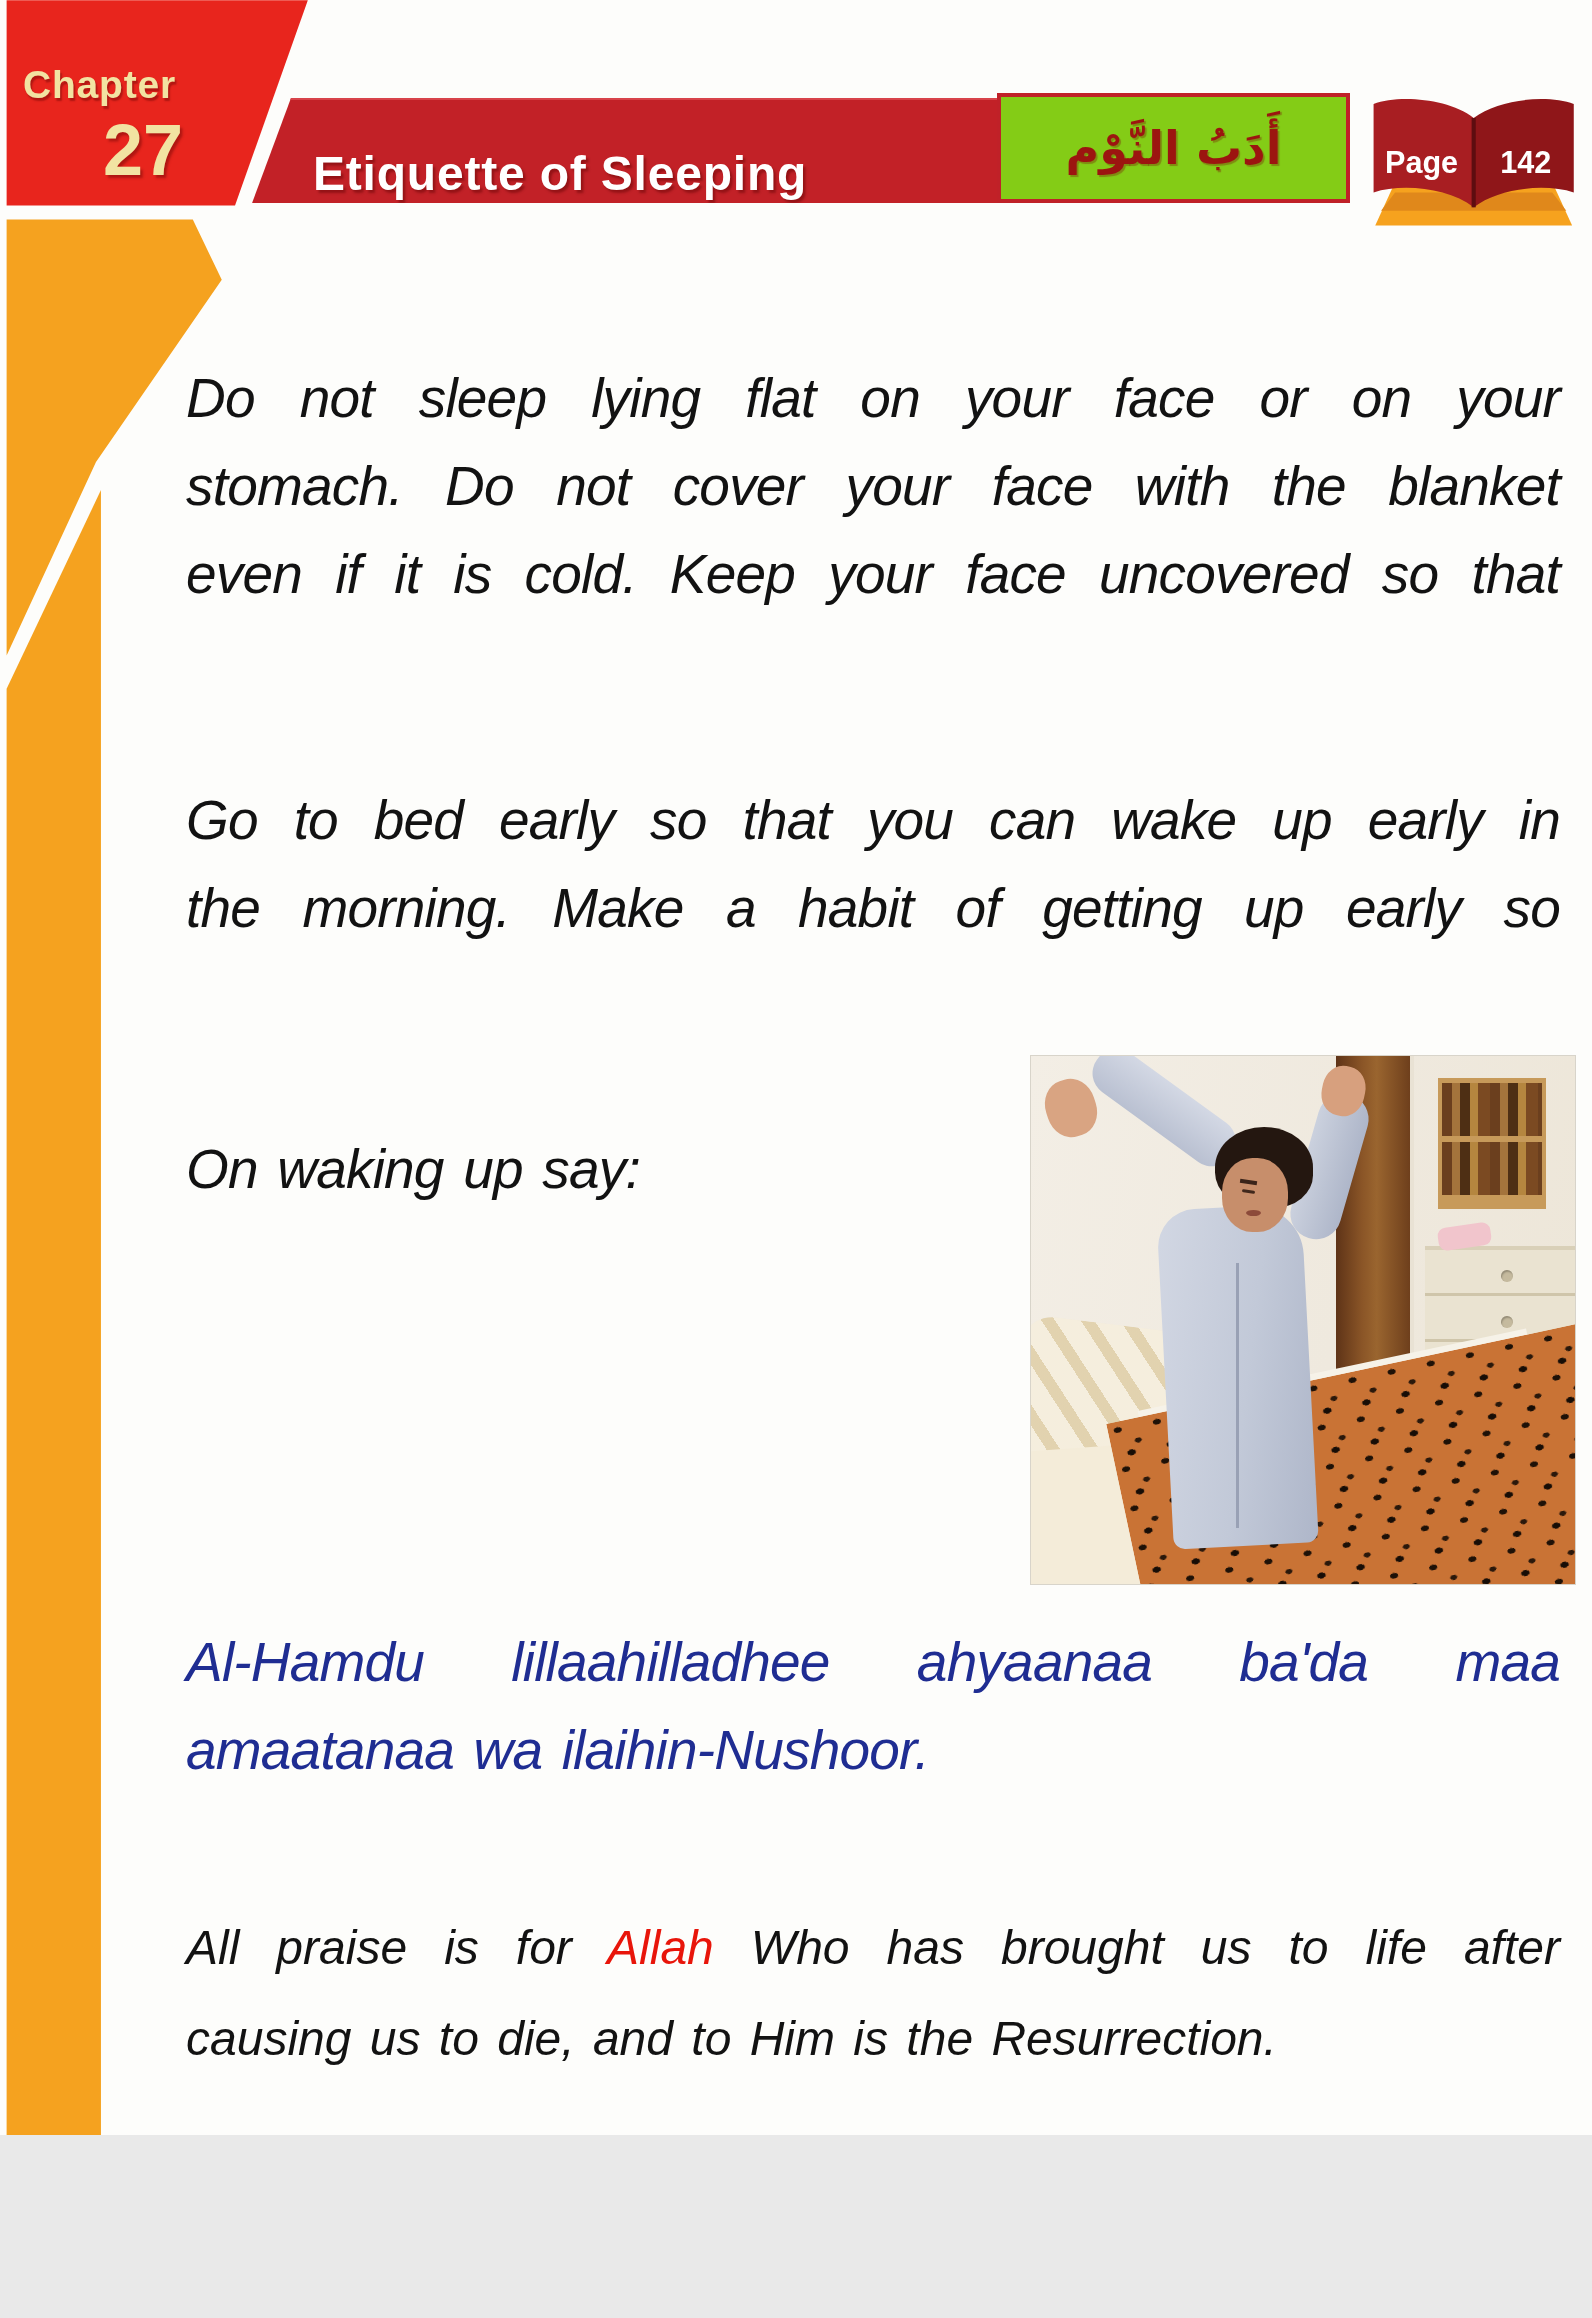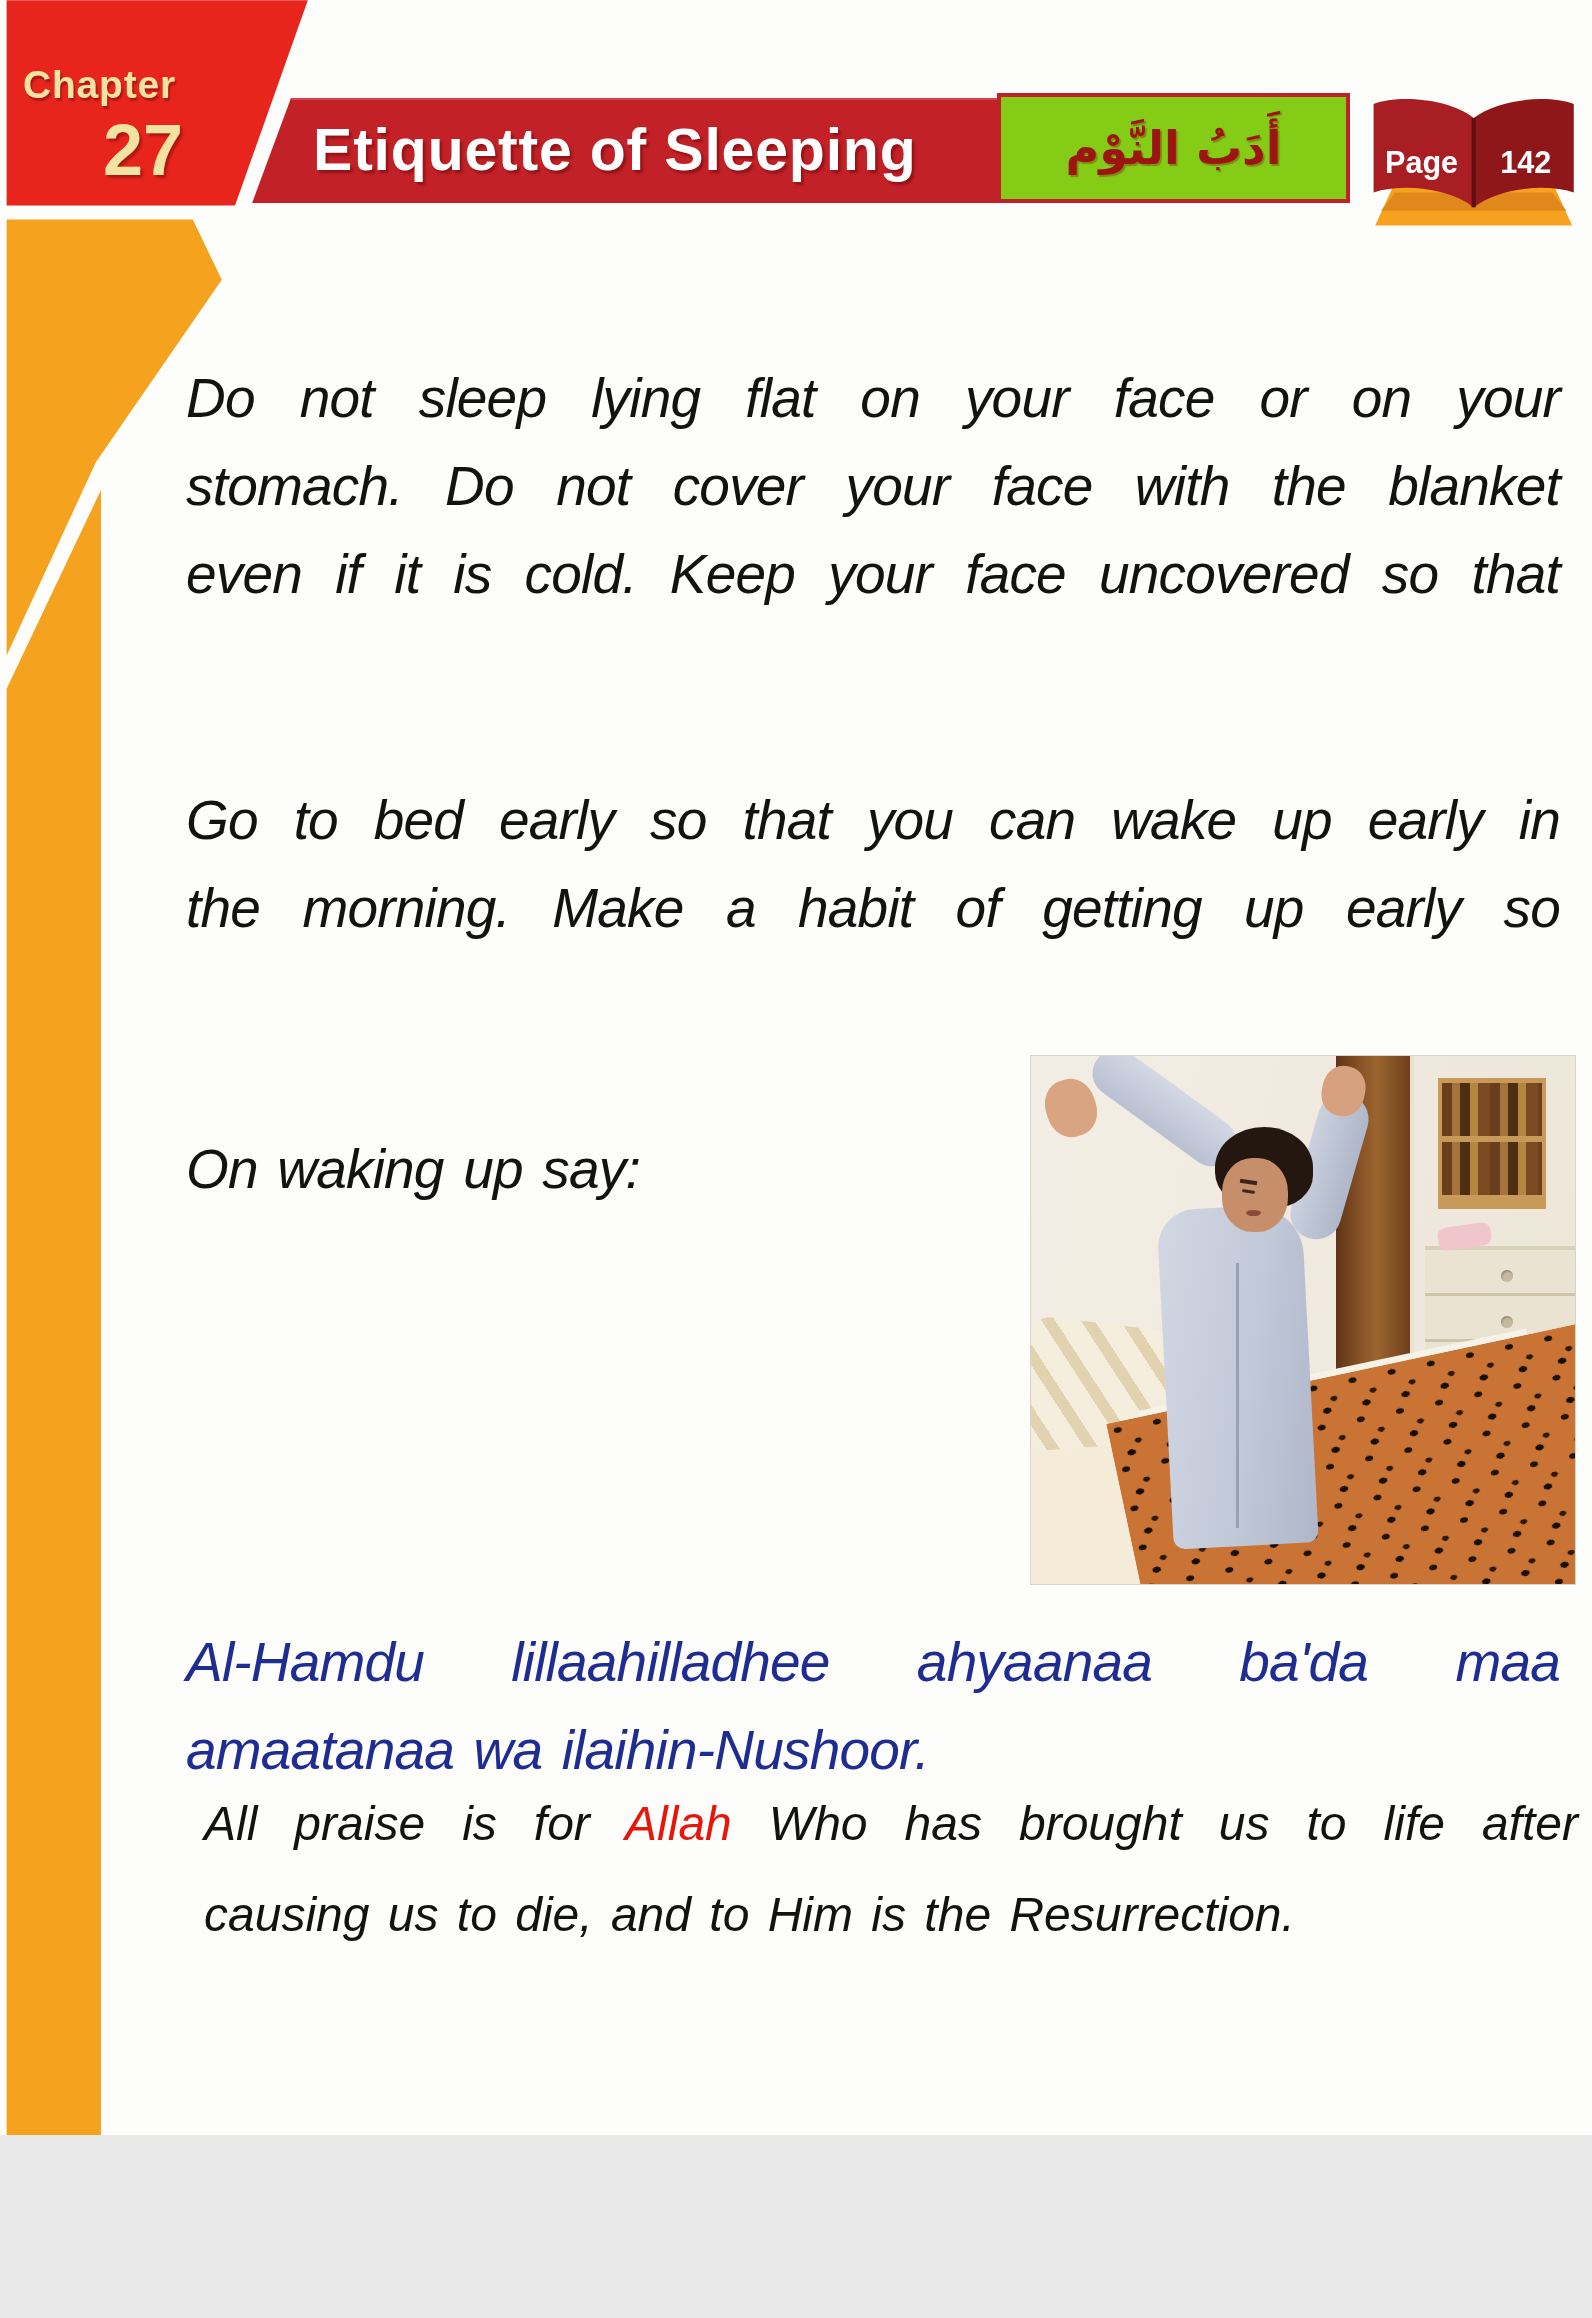--- a/index.html
+++ b/index.html
@@ -36,23 +36,23 @@
     text-align:center;text-shadow:2.5px 3.3px 2.5px rgba(90,0,0,.4);
   }
   .banner{
     position:absolute;left:248px;top:98px;width:1102px;height:105px;
     background:var(--banner-crimson);
     clip-path:polygon(43px 0,1102px 0,1102px 105px,4.1px 105px);
     border-top:2.5px solid #D8434A;
   }
   .banner h1{
     padding-left:65px;line-height:101px;
-    font-size:59px;font-weight:bold;color:#FFFFFF;
+    font-size:48px;font-weight:bold;color:#FFFFFF;
     text-shadow:2.5px 3.3px 2.5px rgba(90,0,0,.45);
-    letter-spacing:0.8px;white-space:nowrap;
+    letter-spacing:0.8px;white-space:nowrap;margin-top:23px;
   }
   .arabic-box{
     position:absolute;left:997px;top:93px;width:353px;height:110px;
     background:#84cc16;border:4.1px solid #C02128;
     display:flex;align-items:center;justify-content:center;
   }
   .arabic-box .t{
     font-family:"DejaVu Sans", sans-serif;
     font-size:46px;font-weight:bold;color:var(--arabic-red);
     direction:rtl;text-shadow:1.7px 1.7px 0.8px rgba(120,20,10,.35);
@@ -70,21 +70,21 @@
   .para2{top:776px;}
   .prompt{top:1125px;}
   .dua{
     position:absolute;left:186px;top:1304px;width:761px;
     direction:rtl;text-align:right;
     font-family:"DejaVu Sans", sans-serif;
     color:var(--dua-blue);font-weight:bold;font-size:53px;line-height:106px;
     text-shadow:1.7px 1.7px 0.8px rgba(20,30,110,.3);
   }
   .translit{top:1618px;color:var(--navy);}
-  .translation{top:1778px;font-style:italic;margin-left:18px;}
+  .translation{top:1902px;font-style:italic;}
   .translation .ln{line-height:91px;font-size:48px;letter-spacing:0;}
   .allah{color:var(--allah-red);}
   
   .photo{
     position:absolute;left:1030px;top:1055px;width:546px;height:530px;
     background:linear-gradient(100deg,#F3EEE5 0%,#EFE9DE 55%,#EDE6D8 100%);
     overflow:hidden;border:0.8px solid #D8D4CA;
   }
   .photo *{position:absolute;}
   .door{left:305px;top:0;width:78px;height:451px;

